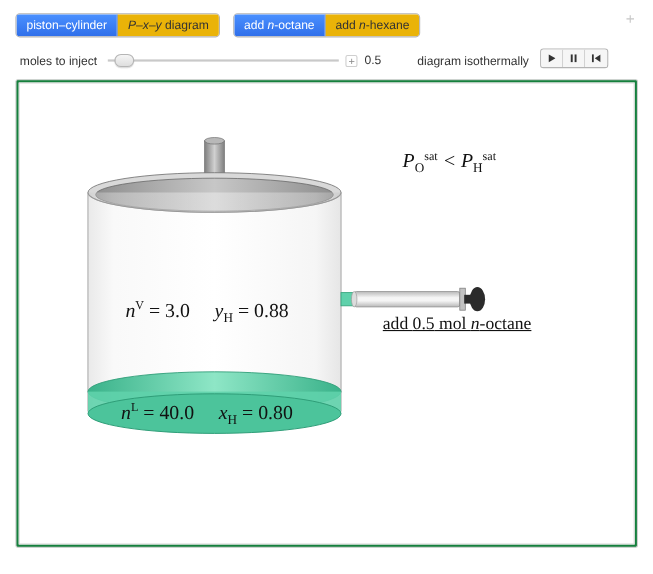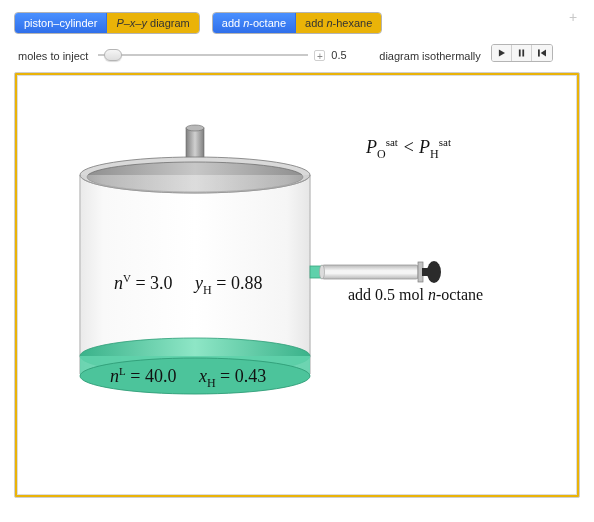--- a/index.html
+++ b/index.html
@@ -123,21 +123,21 @@
     align-items: center;
     justify-content: center;
   }
   .pc-btn:last-child { border-right: none; }
   .pc-btn svg { display: block; }
   .canvas-frame {
     margin: 0 6px;
     border: 1px solid #cfcfcf;
     border-radius: 2px;
     padding: 2px;
-    background: #eab308;
+    background: #15803d;
   }
   .canvas {
     border: 1px solid #dcdcdc;
     background: #fff;
     height: 420px;
     position: relative;
     overflow: hidden;
   }
   .diagram {
     position: absolute;
@@ -152,20 +152,21 @@
   .psat {
     top: 60px; left: 348px;
     font-size: 18px;
     font-style: italic;
   }
   .psat sup { font-size: 11px; font-style: normal; }
   .psat sub { font-size: 12px; font-style: normal; }
   .addmol {
     top: 210px; left: 330px;
     font-size: 16px;
+    text-decoration: underline;
   }
   .addmol .n-it { font-style: italic; }
   .vapline {
     top: 196px; left: 96px;
     font-size: 18px;
     font-style: italic;
   }
   .vapline sup { font-size: 11px; font-style: normal; }
   .vapline sub { font-size: 12px; font-style: normal; }
   .vapline .plain { font-style: normal; }
@@ -313,18 +314,18 @@
 
       <div class="eqtext vapline">
         <span>n</span><sup>V</sup><span class="plain"> = </span><span class="plain">3.0</span>
         &nbsp;&nbsp;&nbsp;
         <span>y</span><sub>H</sub><span class="plain"> = </span><span class="plain">0.88</span>
       </div>
 
       <div class="eqtext liqline">
         <span>n</span><sup>L</sup><span class="plain"> = </span><span class="plain">40.0</span>
         &nbsp;&nbsp;&nbsp;
-        <span>x</span><sub>H</sub><span class="plain"> = </span><span class="plain">0.43</span>
+        <span>x</span><sub>H</sub><span class="plain"> = </span><span class="plain">0.80</span>
       </div>
 
     </div>
   </div>
 </div>
 
 </body></html>

